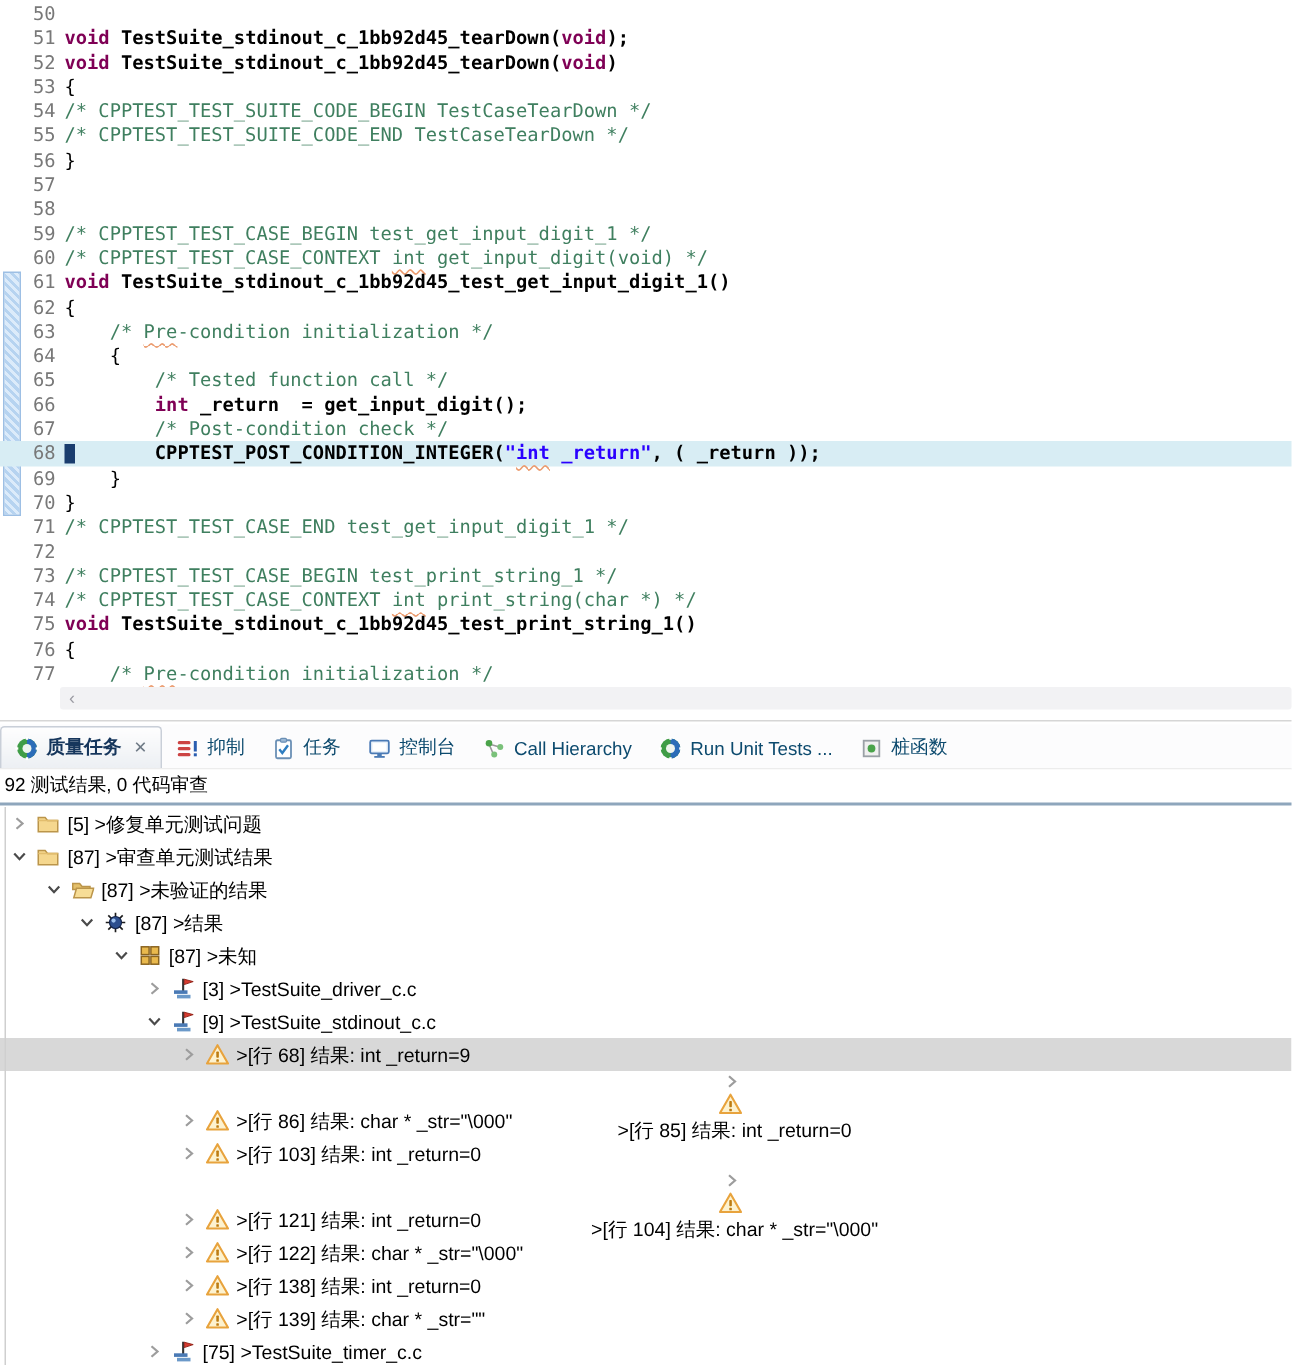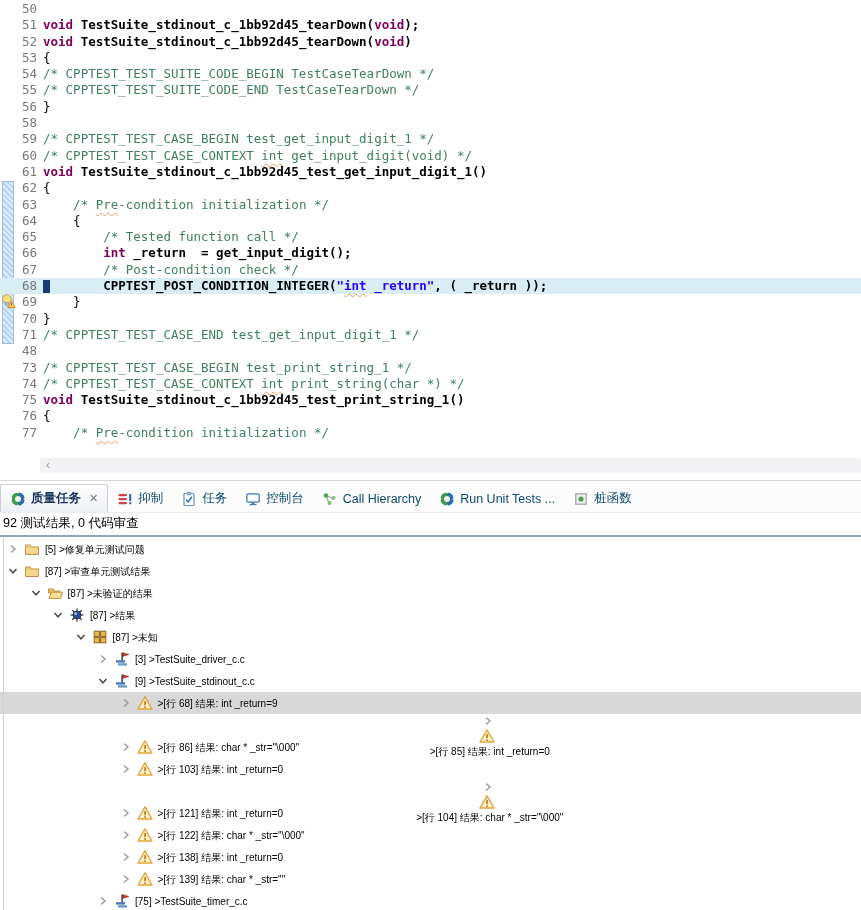--- a/index.html
+++ b/index.html
@@ -42,21 +42,21 @@
   .tab .tclose{color:#6f7a86;font-size:11px;font-weight:normal;margin-left:3px;cursor:default;}
 
   
   #summary-row{position:absolute;left:0;top:513px;width:861px;height:21px;font-size:12.6px;color:#000;
                padding-left:3px;box-sizing:border-box;line-height:21px;background:#fff;}
   #sash{position:absolute;left:0;top:535px;width:861px;height:2px;background:#8ea6bc;}
 
   
   #tree{position:absolute;left:0;top:538px;width:861px;height:372px;background:#fff;overflow:hidden;}
   #tree-border{position:absolute;left:3px;top:538px;width:1px;height:372px;background:#cfcfcf;}
-  .trow{position:relative;height:22px;display:flex;align-items:center;font-size:10px;color:#000;white-space:pre;}
+  .trow{position:relative;height:22px;display:flex;align-items:center;font-size:13px;color:#000;white-space:pre;}
   .trow.selected{background:#d8d8d8;}
   .chev{width:14px;height:14px;flex:0 0 14px;margin-right:4px;}
   .nicon{width:16px;height:16px;flex:0 0 16px;margin-right:5px;}
   .tlabel{padding-top:1px;}
 </style>
 </head>
 <body>
 
 <div id="app">
 
@@ -71,35 +71,36 @@
       </svg>
     </div>
     <div id="code-lines">
         <div class="cline"><span class="lnum">50</span><span class="lcode"></span></div>
         <div class="cline"><span class="lnum">51</span><span class="lcode"><span class="seg kw">void</span><span class="seg fn"> TestSuite_stdinout_c_1bb92d45_tearDown(</span><span class="seg kw">void</span><span class="seg fn">);</span></span></div>
         <div class="cline"><span class="lnum">52</span><span class="lcode"><span class="seg kw">void</span><span class="seg fn"> TestSuite_stdinout_c_1bb92d45_tearDown(</span><span class="seg kw">void</span><span class="seg fn">)</span></span></div>
         <div class="cline"><span class="lnum">53</span><span class="lcode"><span class="seg pl">{</span></span></div>
         <div class="cline"><span class="lnum">54</span><span class="lcode"><span class="seg cm">/* CPPTEST_TEST_SUITE_CODE_BEGIN TestCaseTearDown */</span></span></div>
         <div class="cline"><span class="lnum">55</span><span class="lcode"><span class="seg cm">/* CPPTEST_TEST_SUITE_CODE_END TestCaseTearDown */</span></span></div>
         <div class="cline"><span class="lnum">56</span><span class="lcode"><span class="seg pl">}</span></span></div>
+        <div class="cline"><span class="lnum">57</span><span class="lcode"></span></div>
         <div class="cline"><span class="lnum">58</span><span class="lcode"></span></div>
         <div class="cline"><span class="lnum">59</span><span class="lcode"><span class="seg cm">/* CPPTEST_TEST_CASE_BEGIN test_get_input_digit_1 */</span></span></div>
         <div class="cline"><span class="lnum">60</span><span class="lcode"><span class="seg cm">/* CPPTEST_TEST_CASE_CONTEXT </span><span class="seg cm wavy">int</span><span class="seg cm"> get_input_digit(void) */</span></span></div>
         <div class="cline"><span class="lnum">61</span><span class="lcode"><span class="seg kw">void</span><span class="seg fn"> TestSuite_stdinout_c_1bb92d45_test_get_input_digit_1()</span></span></div>
         <div class="cline"><span class="lnum">62</span><span class="lcode"><span class="seg pl">{</span></span></div>
         <div class="cline"><span class="lnum">63</span><span class="lcode"><span class="seg cm">    /* </span><span class="seg cm wavy">Pre</span><span class="seg cm">-condition initialization */</span></span></div>
         <div class="cline"><span class="lnum">64</span><span class="lcode"><span class="seg pl">    {</span></span></div>
         <div class="cline"><span class="lnum">65</span><span class="lcode"><span class="seg cm">        /* Tested function call */</span></span></div>
         <div class="cline"><span class="lnum">66</span><span class="lcode"><span class="seg pl">        </span><span class="seg kw">int</span><span class="seg fn"> _return  = get_input_digit();</span></span></div>
         <div class="cline"><span class="lnum">67</span><span class="lcode"><span class="seg cm">        /* Post-condition check */</span></span></div>
         <div class="cline hl"><span class="lnum">68</span><span class="cursor"></span><span class="lcode"><span class="seg fn">        CPPTEST_POST_CONDITION_INTEGER(</span><span class="seg str">"</span><span class="seg str wavy">int</span><span class="seg str"> _return"</span><span class="seg fn">, ( _return ));</span></span></div>
         <div class="cline"><span class="lnum">69</span><span class="lcode"><span class="seg pl">    }</span></span></div>
         <div class="cline"><span class="lnum">70</span><span class="lcode"><span class="seg pl">}</span></span></div>
         <div class="cline"><span class="lnum">71</span><span class="lcode"><span class="seg cm">/* CPPTEST_TEST_CASE_END test_get_input_digit_1 */</span></span></div>
-        <div class="cline"><span class="lnum">48</span><span class="lcode"></span></div>
+        <div class="cline"><span class="lnum">72</span><span class="lcode"></span></div>
         <div class="cline"><span class="lnum">73</span><span class="lcode"><span class="seg cm">/* CPPTEST_TEST_CASE_BEGIN test_print_string_1 */</span></span></div>
         <div class="cline"><span class="lnum">74</span><span class="lcode"><span class="seg cm">/* CPPTEST_TEST_CASE_CONTEXT </span><span class="seg cm wavy">int</span><span class="seg cm"> print_string(char *) */</span></span></div>
         <div class="cline"><span class="lnum">75</span><span class="lcode"><span class="seg kw">void</span><span class="seg fn"> TestSuite_stdinout_c_1bb92d45_test_print_string_1()</span></span></div>
         <div class="cline"><span class="lnum">76</span><span class="lcode"><span class="seg pl">{</span></span></div>
         <div class="cline"><span class="lnum">77</span><span class="lcode"><span class="seg cm">    /* </span><span class="seg cm wavy">Pre</span><span class="seg cm">-condition initialization */</span></span></div>
       </div>
   </div>
 
   <div id="hscroll">
     <span class="arrow">‹</span>

